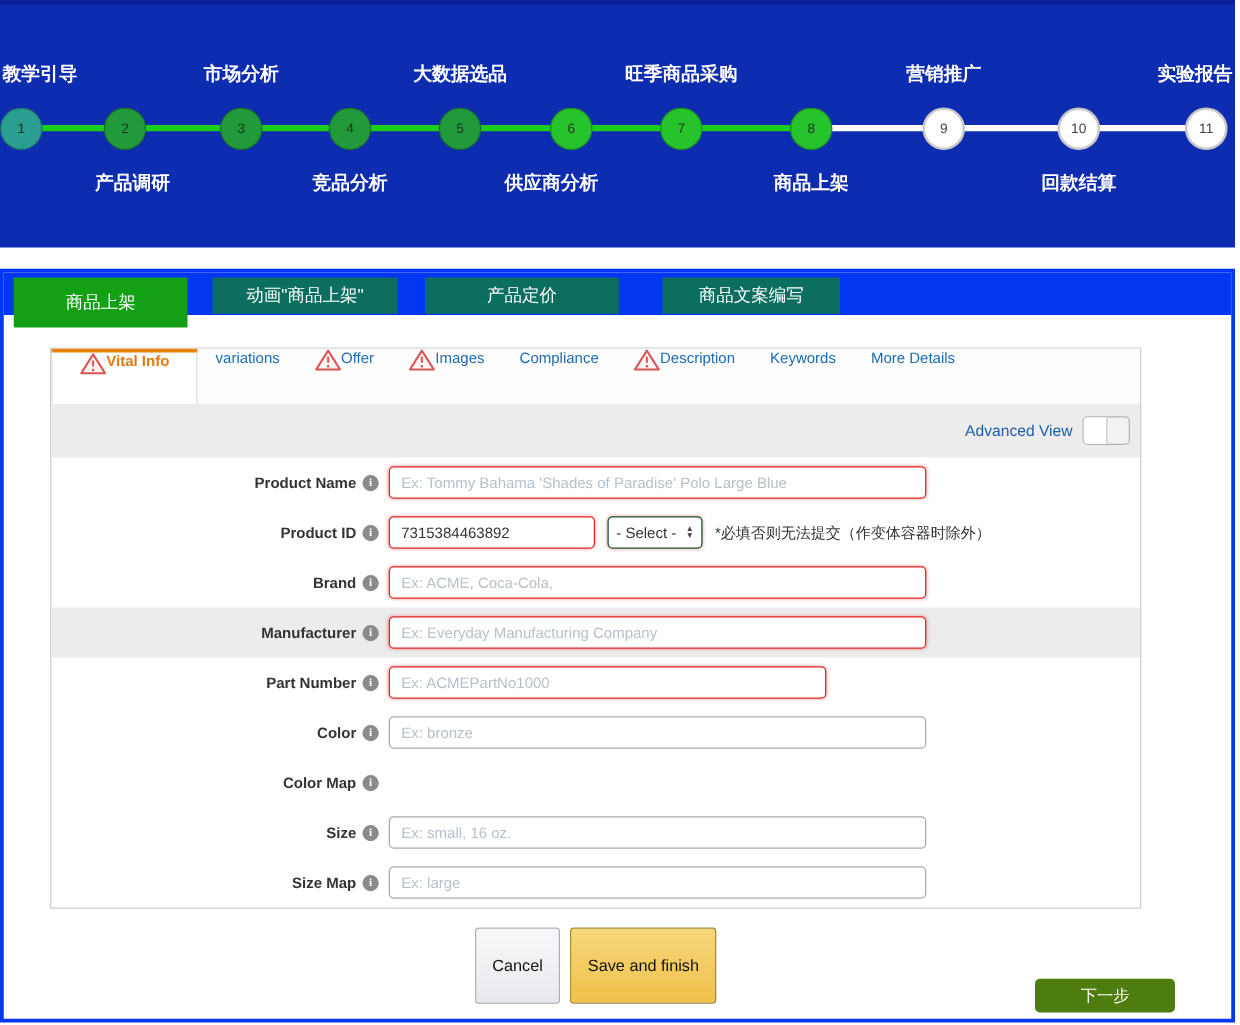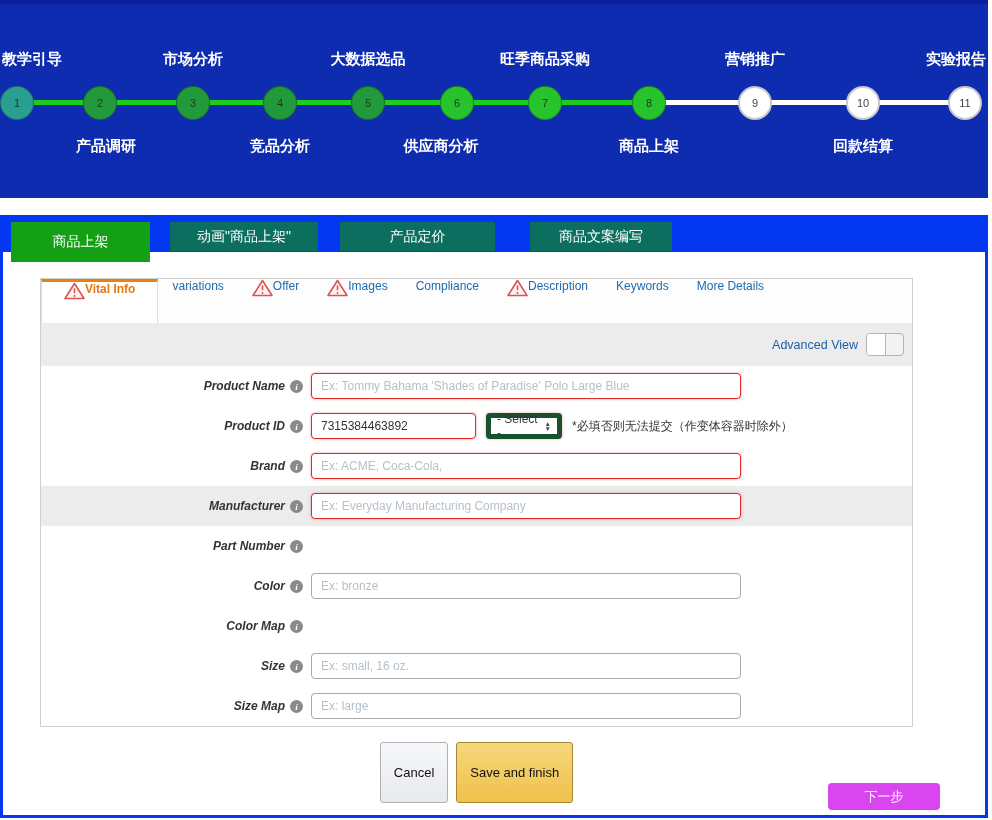--- a/index.html
+++ b/index.html
@@ -63,55 +63,55 @@
     width:38px;height:23px;background:#f2f2f2;border:1px solid #b3b3b3;border-radius:4px;
     position:relative;cursor:pointer;box-sizing:border-box;
   }
   .toggle .knob{
     position:absolute;left:0;top:0;width:18px;height:21px;background:#ffffff;
     border-right:1px solid #b3b3b3;border-radius:3px 0 0 3px;
   }
   .frow{height:40px;display:flex;align-items:center;}
   .frow.shaded{background:#ececec;}
   .flabel-cell{
-    width:262px;display:flex;align-items:flex-end;justify-content:flex-end;gap:5px;flex:none;font-style:italic;
+    width:262px;display:flex;align-items:center;justify-content:flex-end;gap:5px;flex:none;
   }
   .flabel{font-size:12px;font-weight:bold;color:#333;white-space:nowrap;}
   .info-i{
     width:13px;height:13px;border-radius:50%;background:#8a8a8a;color:#fff;
     font-size:9px;font-weight:bold;display:inline-flex;align-items:center;justify-content:center;
     flex:none;cursor:pointer;font-family:"Liberation Serif","DejaVu Serif",serif;
   }
   .fin-cell{margin-left:8px;display:flex;align-items:center;}
   input.fin{
     height:26px;box-sizing:border-box;border:1px solid #a9a9a9;border-radius:4px;
     padding:0 9px;font-size:12px;color:#333;outline:none;background:#fff;
     font-family:"Liberation Sans","DejaVu Sans",sans-serif;
   }
   input.fin::placeholder{color:#b6c1cb;opacity:1;}
   input.fin.err{border:1px solid #e32626;box-shadow:0 0 3px rgba(227,38,38,.45);}
   .w-wide{width:430px;} .w-medium{width:350px;} .w-narrow{width:165px;}
   .select-box{
-    margin-left:10px;width:76px;height:26px;box-sizing:border-box;border:5px solid #14532d;
+    margin-left:10px;width:76px;height:26px;box-sizing:border-box;border:1px solid #14532d;
     box-shadow:0 0 3px rgba(227,38,38,.45);border-radius:4px;background:#fff;
     display:flex;align-items:center;justify-content:space-between;padding:0 6px;
     font-size:12px;color:#333;cursor:pointer;
   }
   .spin{display:flex;flex-direction:column;line-height:5.5px;font-size:6.5px;color:#444;}
   .fnote{margin-left:10px;font-size:12px;color:#333;white-space:nowrap;}
   
   .btn-row{position:absolute;left:37px;top:524px;width:873px;text-align:center;}
   .btn{
     display:inline-block;font-size:13px;color:#111;border-radius:3px;cursor:pointer;
     padding:22px 13px;vertical-align:middle;
   }
   .btn.cancel{background:linear-gradient(#f7f8fa,#e7e9ec);border:1px solid #adb1b8;margin-right:8px;}
   .btn.save{background:linear-gradient(#f5d77a,#f0c14b);border:1px solid #a88734;}
   .next-btn{
-    position:absolute;right:45px;top:565px;width:112px;height:27px;background:#d946ef;
+    position:absolute;right:45px;top:565px;width:112px;height:27px;background:#4d7c0f;
     color:#ffffff;font-size:13px;border:none;border-radius:4px;cursor:pointer;
     display:flex;align-items:center;justify-content:center;
   }
 </style>
 </head>
 <body>
 
 <div class="hdr">
   <div class="hdr-topline"></div>
 <div class="seg" style="left: 17px; width: 83px; background: rgb(26, 206, 26);"></div>
@@ -257,20 +257,23 @@
           </div>
           <div class="fin-cell">
             <input class="fin w-wide err" type="text" placeholder="Ex: Everyday Manufacturing Company" style="">
           </div>
         </div>
         <div class="frow">
           <div class="flabel-cell">
             <span class="flabel">Part Number</span>
             <span class="info-i">i</span>
           </div>
+          <div class="fin-cell">
+            <input class="fin w-medium err" type="text" placeholder="Ex: ACMEPartNo1000" style="">
+          </div>
         </div>
         <div class="frow">
           <div class="flabel-cell">
             <span class="flabel">Color</span>
             <span class="info-i">i</span>
           </div>
           <div class="fin-cell">
             <input class="fin w-wide" type="text" placeholder="Ex: bronze" style="">
           </div>
         </div>

